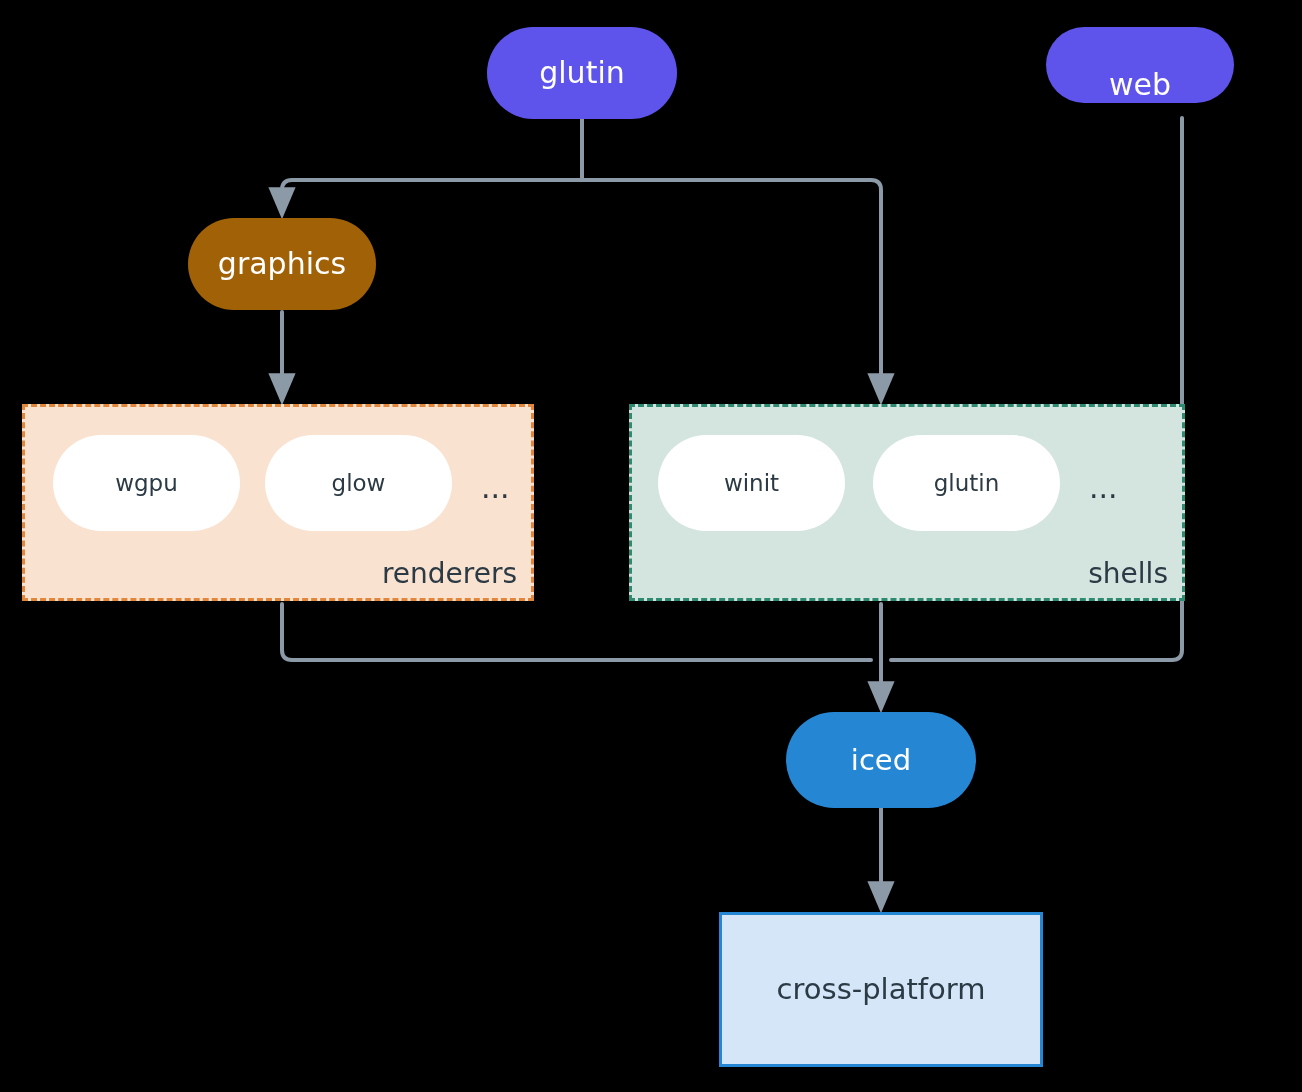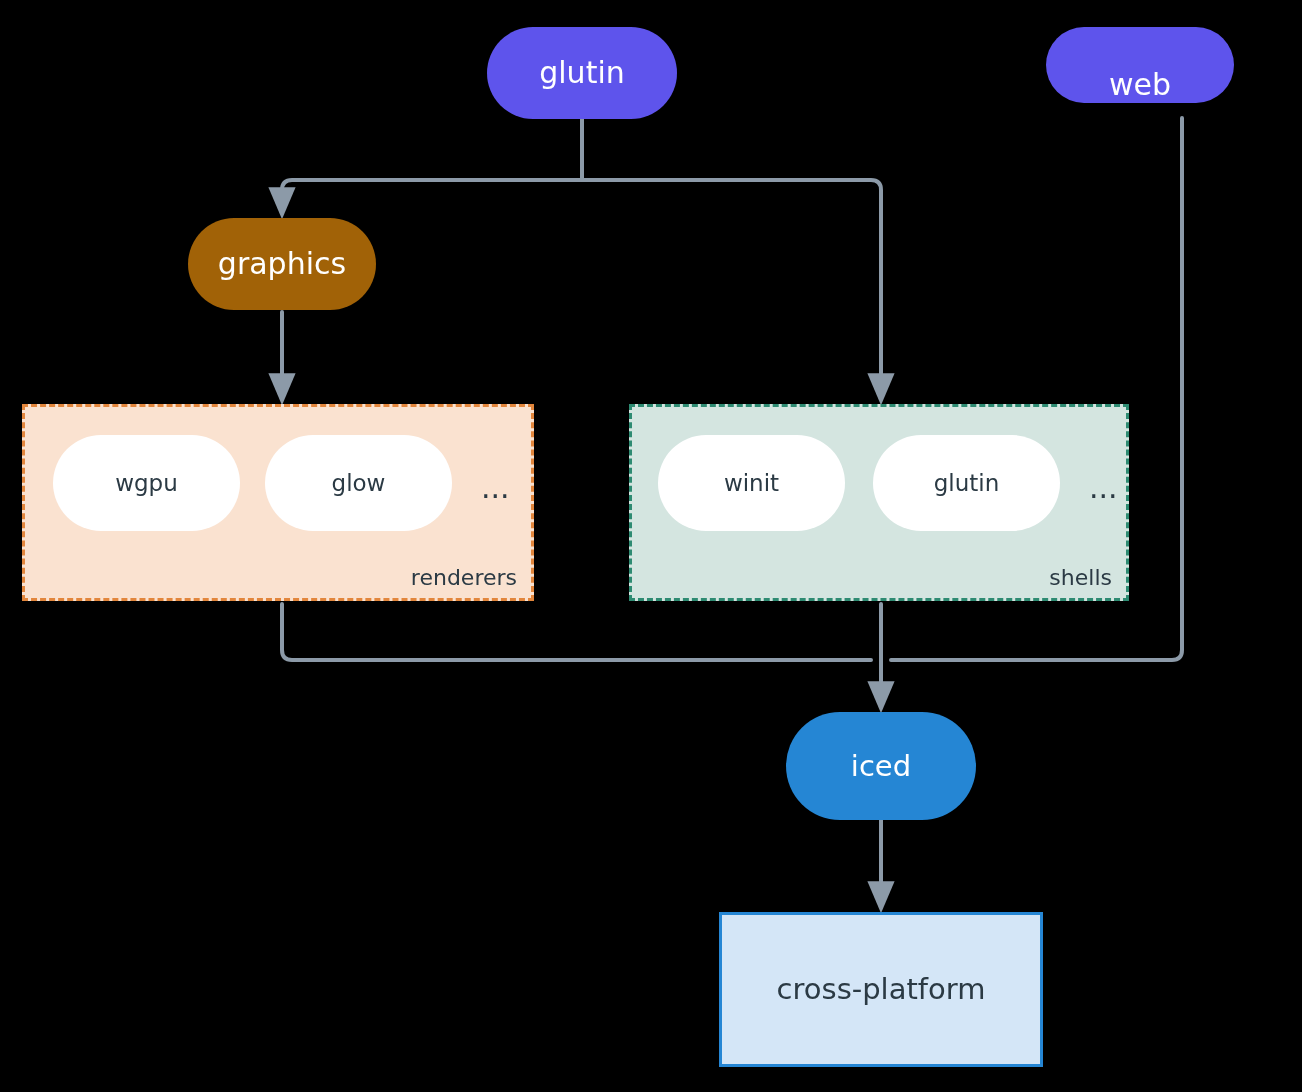--- a/index.html
+++ b/index.html
@@ -64,21 +64,21 @@
   .group-renderers {
     background: #fae2d0;
     border: 3px dashed #e2863c;
   }
   .group-shells {
     background: #d4e5e0;
     border: 3px dashed #2e8b72;
   }
   .group-label {
     position: absolute;
-    font-size: 22px;
+    font-size: 28px;
     color: #2b3a44;
     right: 14px;
     bottom: 8px;
     margin-left: 28px;
   }
   .leaf {
     position: absolute;
     display: flex;
     align-items: center;
     justify-content: center;
@@ -145,32 +145,32 @@
     <div class="leaf" style="left:28px; top:28px; width:187px; height:96px;">
       <span>wgpu</span>
     </div>
     <div class="leaf" style="left:240px; top:28px; width:187px; height:96px;">
       <span>glow</span>
     </div>
     <div class="ellipsis" style="left:456px; top:66px;">...</div>
     <div class="group-label">renderers</div>
   </div>
 
-  <div class="group group-shells" style="left:629px; top:404px; width:500px; height:197px;">
+  <div class="group group-shells" style="left:629px; top:404px; width:556px; height:197px;">
     <div class="leaf" style="left:26px; top:28px; width:187px; height:96px;">
       <span>winit</span>
     </div>
     <div class="leaf" style="left:241px; top:28px; width:187px; height:96px;">
       <span>glutin</span>
     </div>
     <div class="ellipsis" style="left:457px; top:66px;">...</div>
     <div class="group-label">shells</div>
   </div>
 
-  <div class="node pill node-iced" style="left:786px; top:712px; width:190px; height:108px;">
+  <div class="node pill node-iced" style="left:786px; top:712px; width:190px; height:96px;">
     <span>iced</span>
   </div>
 
   <div class="node node-app" style="left:719px; top:912px; width:324px; height:155px;">
     <span class="app-line">cross-platform</span>
   </div>
 
 </div>
 
 </body></html>

